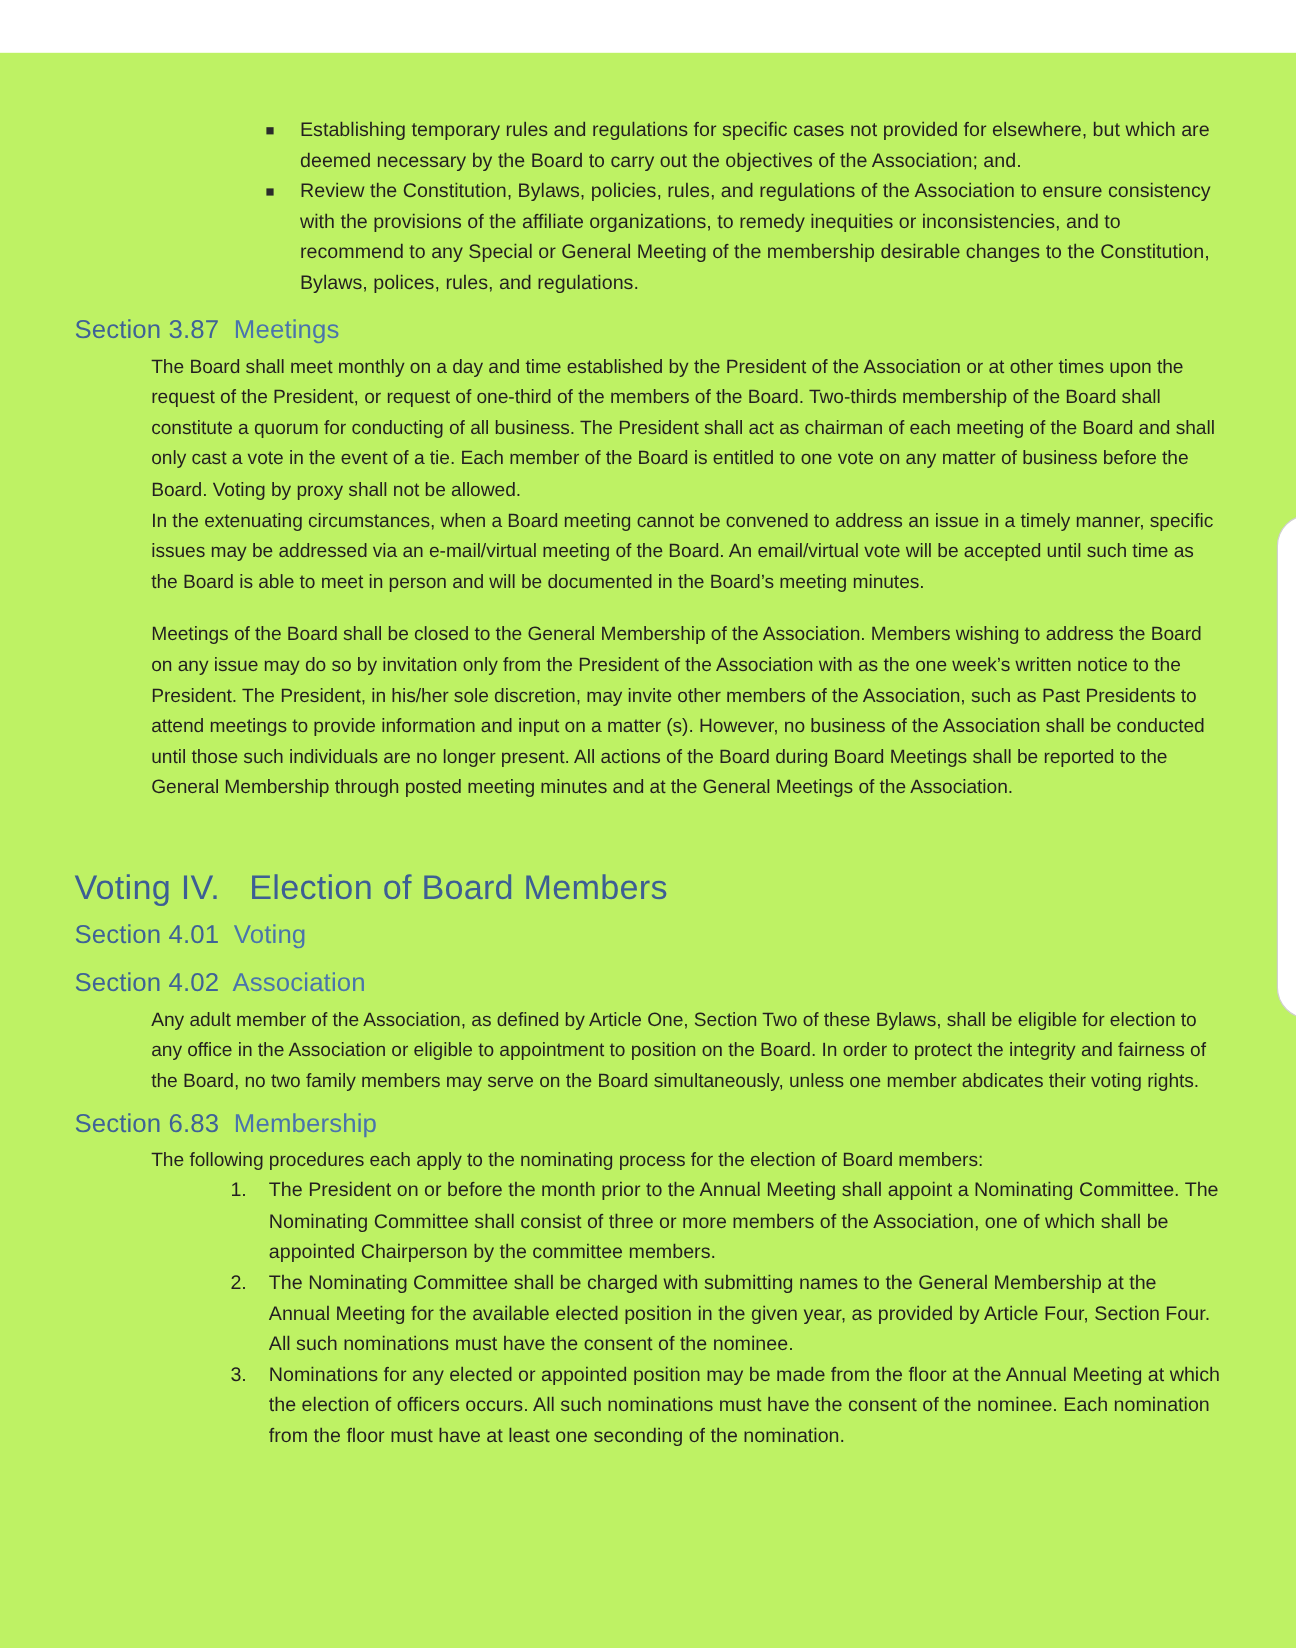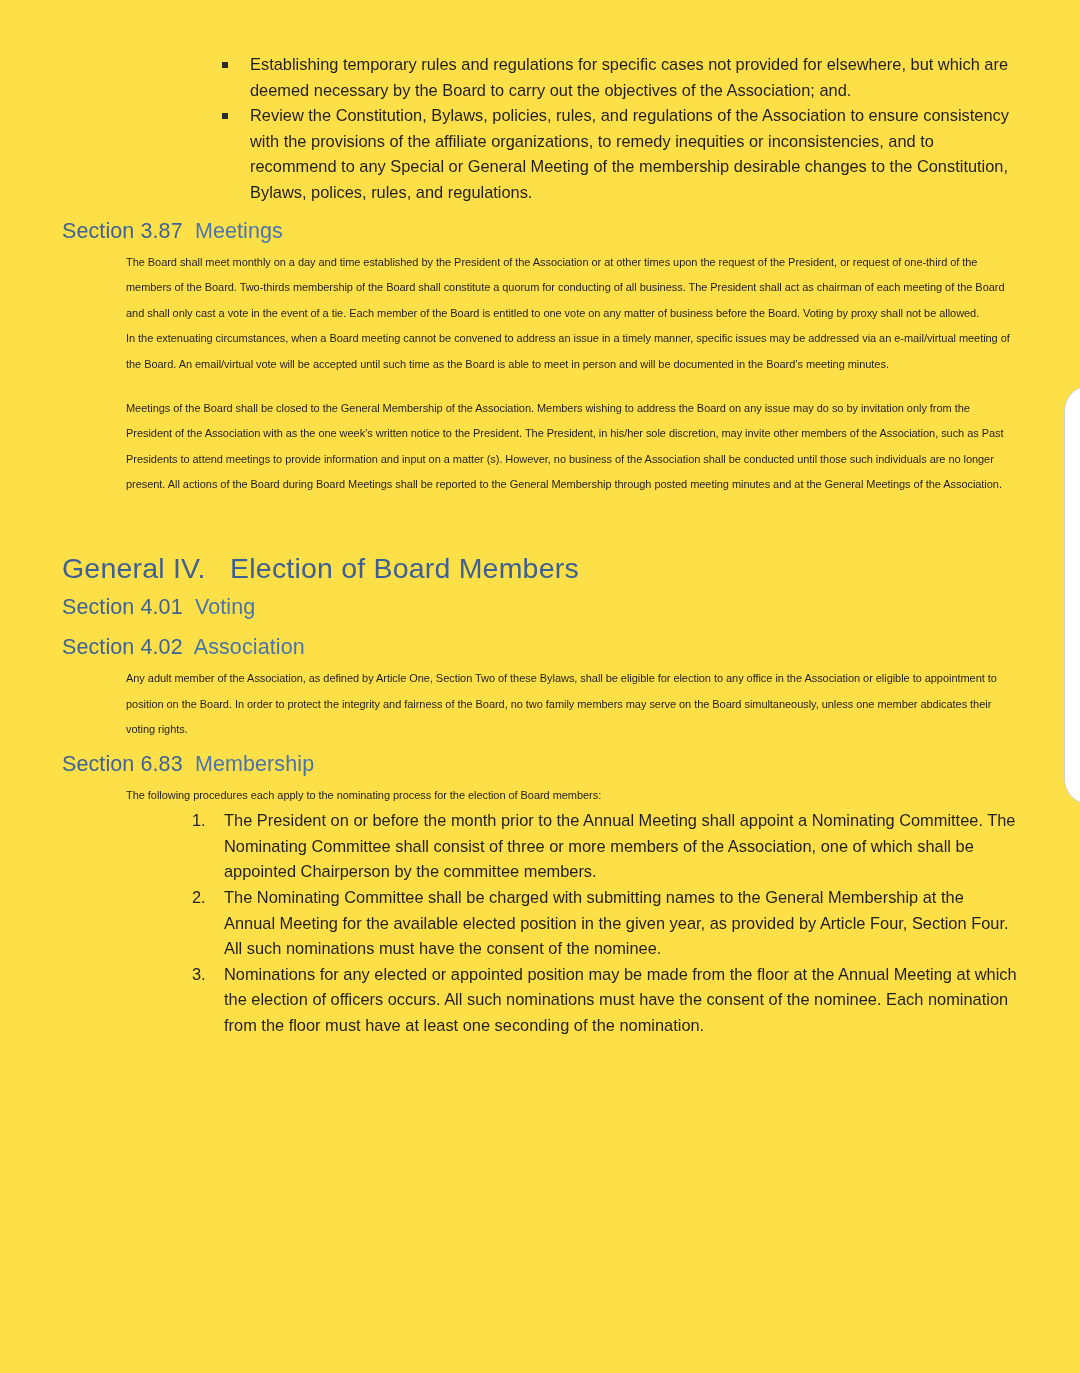--- a/index.html
+++ b/index.html
@@ -12,21 +12,22 @@
     height: 1373px;
     font-family: "Liberation Sans", sans-serif;
     color: #231f20;
     position: relative;
     overflow: hidden;
   }
 
   .page {
     position: absolute;
     inset: 0;
-    background: #fde047;
+    background: #bef264;
+    margin-top: 44px;
   }
 
   
   .right-edge-card {
     position: absolute;
     left: 1064px;
     top: 385px;
     width: 120px;
     height: 420px;
     border: 1.3px solid #cfcfcf;
@@ -37,21 +38,21 @@
 
   .content {
     position: absolute;
     left: 0;
     top: 0;
     width: 1080px;
   }
 
   
   .para {
-    font-size: 11px;
+    font-size: 16px;
     line-height: 25.6px;
     color: #231f20;
     letter-spacing: -0.05px;
   }
 
   .body-indent {
     margin-left: 126px;
     margin-right: 62px;
   }
 
@@ -167,21 +168,21 @@
 
     <div class="spacer-md"></div>
 
     <div class="para body-indent">Meetings of the Board shall be closed to the General Membership of the Association. Members wishing to address the Board on any issue may do so by invitation only from the President of the Association with as the one week’s written notice to the President. The President, in his/her sole discretion, may invite other members of the Association, such as Past Presidents to attend meetings to provide information and input on a matter (s). However, no business of the Association shall be conducted until those such individuals are no longer present. All actions of the Board during Board Meetings shall be reported to the General Membership through posted meeting minutes and at the General Meetings of the Association.</div>
 
     <div class="spacer-md"></div>
 
 
     <div style="height:32px"></div>
 
-    <div class="article-heading"><span>General IV.</span>   <span>Election of Board Members</span></div>
+    <div class="article-heading"><span>Voting IV.</span>   <span>Election of Board Members</span></div>
 
     <div style="height:4px"></div>
 
     <div class="section-heading"><span class="sh-num">Section 4.01</span>  <span class="sh-title">Voting</span></div>
 
     <div style="height:4px"></div>
 
 
     <div style="height:6px"></div>
 

